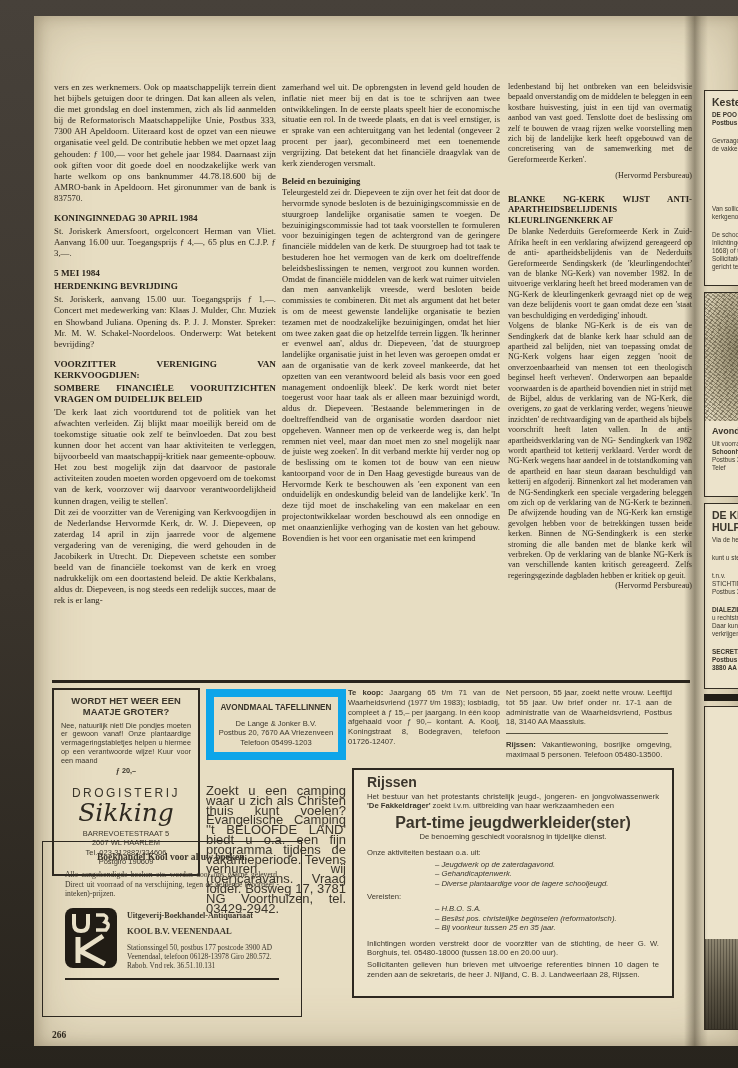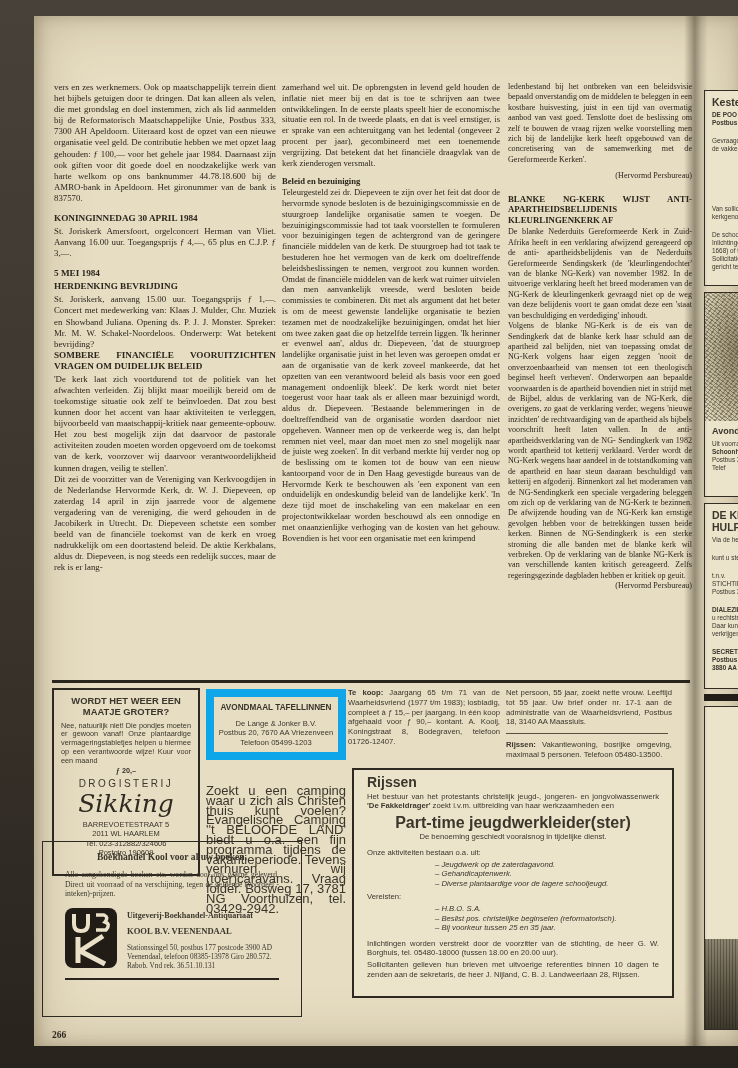--- a/index.html
+++ b/index.html
@@ -25,21 +25,21 @@
   .credit{text-align:right;margin:6px 0 0;}
   .rule{position:absolute;left:18px;top:664px;width:638px;height:3px;background:#29241c;}
   .pagenum{position:absolute;left:18px;top:1014px;font-weight:bold;font-size:9.5px;}
   
   .ad{position:absolute;font-family:"Liberation Sans",sans-serif;color:#3b362c;box-sizing:border-box;}
   .ad-sikking{left:18px;top:672px;width:148px;height:188px;border:2px solid #2d2820;
               padding:6px 7px;text-align:center;font-size:7.3px;line-height:8.8px;}
   .ad-sikking .t{font-weight:bold;font-size:9.4px;line-height:10.8px;margin-bottom:4px;}
   .ad-sikking .b{text-align:justify;}
   .ad-sikking .price{font-weight:bold;margin-top:1px;}
-  .ad-sikking .drog{letter-spacing:2.5px;font-size:10px;margin-top:5px;}
+  .ad-sikking .drog{letter-spacing:2.5px;font-size:12px;margin-top:14px;}
   .logo-sikking{font-family:"DejaVu Serif",serif;font-style:italic;font-size:25px;line-height:27px;
                 font-weight:400;color:#2f2a21;margin:1px 0 3px;}
   .ad-sikking .addr{font-size:7.5px;line-height:9.2px;}
   .ad-avondmaal{left:172px;top:673px;width:140px;height:71px;border:8px solid #0ea5e9;
                 text-align:center;font-size:7.6px;line-height:9.6px;padding-top:6px;}
   .ad-avondmaal .t{font-weight:bold;font-size:8.2px;margin-bottom:6px;}
   .ad-camping{left:172px;top:770px;width:140px;font-size:13px;line-height:9.8px;text-align:justify;}
   .ad-tekoop{left:314px;top:672px;width:152px;font-size:7.7px;line-height:9.8px;text-align:justify;}
   .ad-netpersoon{left:472px;top:672px;width:166px;font-size:7.7px;line-height:9.8px;text-align:justify;}
   .sep{position:absolute;left:472px;top:717px;width:162px;height:1px;background:#55503f;}
@@ -95,20 +95,21 @@
 <div class="stage">
   <div class="page">
 
     <div class="col col1">
       <p class="p">vers en zes werknemers. Ook op maatschappelijk terrein dient het bijbels getuigen door te dringen. Dat kan alleen als velen, die met grondslag en doel instemmen, zich als lid aanmelden bij de Reformatorisch Maatschappelijke Unie, Postbus 333, 7300 AH Apeldoorn. Uiteraard kost de opzet van een nieuwe organisatie veel geld. De contributie hebben we met opzet laag gehouden: ƒ 100,— voor het gehele jaar 1984. Daarnaast zijn ook giften voor dit goede doel en noodzakelijke werk van harte welkom op ons banknummer 44.78.18.600 bij de AMRO-bank in Apeldoorn. Het gironummer van de bank is 837570.</p>
       <h3 class="h">KONINGINNEDAG 30 APRIL 1984</h3>
       <p class="p">St. Joriskerk Amersfoort, orgelconcert Herman van Vliet. Aanvang 16.00 uur. Toegangsprijs ƒ 4,—, 65 plus en C.J.P. ƒ 3,—.</p>
       <h3 class="h">5 MEI 1984</h3>
       <h3 class="h nm">HERDENKING BEVRIJDING</h3>
       <p class="p">St. Joriskerk, aanvang 15.00 uur. Toegangsprijs ƒ 1,—. Concert met medewerking van: Klaas J. Mulder, Chr. Muziek en Showband Juliana. Opening ds. P. J. J. Monster. Spreker: Mr. M. W. Schakel-Noordeloos. Onderwerp: Wat betekent bevrijding?</p>
+      <h3 class="h">VOORZITTER VERENIGING VAN KERKVOOGDIJEN:</h3>
       <h3 class="h nm">SOMBERE FINANCIËLE VOORUITZICHTEN VRAGEN OM DUIDELIJK BELEID</h3>
       <p class="p">'De kerk laat zich voortdurend tot de politiek van het afwachten verleiden. Zij blijkt maar moeilijk bereid om de toekomstige situatie ook zelf te beïnvloeden. Dat zou best kunnen door het accent van haar aktiviteiten te verleggen, bijvoorbeeld van maatschappij-kritiek naar gemeente-opbouw. Het zou best mogelijk zijn dat daarvoor de pastorale activiteiten zouden moeten worden opgevoerd om de toekomst van de kerk, voorzover wij daarvoor verantwoordelijkheid kunnen dragen, veilig te stellen'.</p>
       <p class="p">Dit zei de voorzitter van de Vereniging van Kerkvoogdijen in de Nederlandse Hervormde Kerk, dr. W. J. Diepeveen, op zaterdag 14 april in zijn jaarrede voor de algemene vergadering van de vereniging, die werd gehouden in de Jacobikerk in Utrecht. Dr. Diepeveen schetste een somber beeld van de financiële toekomst van de kerk en vroeg nadrukkelijk om een doortastend beleid. De aktie Kerkbalans, aldus dr. Diepeveen, is nog steeds een redelijk succes, maar de rek is er lang-</p>
     </div>
 
     <div class="col col2">
       <p class="p">zamerhand wel uit. De opbrengsten in levend geld houden de inflatie niet meer bij en dat is toe te schrijven aan twee ontwikkelingen. In de eerste plaats speelt hier de economische situatie een rol. In de tweede plaats, en dat is veel ernstiger, is er sprake van een achteruitgang van het ledental (ongeveer 2 procent per jaar), gecombineerd met een toenemende vergrijzing. Dat betekent dat het financiële draagvlak van de kerk zienderogen versmalt.</p>
       <p class="p subhead">Beleid en bezuiniging</p>
       <p class="p">Teleurgesteld zei dr. Diepeveen te zijn over het feit dat door de hervormde synode besloten is de bezuinigingscommissie en de stuurgroep landelijke organisatie samen te voegen. De bezuinigingscommissie had tot taak voorstellen te formuleren voor bezuinigingen tegen de achtergrond van de geringere financiële middelen van de kerk. De stuurgroep had tot taak te bestuderen hoe het vermogen van de kerk om doeltreffende beleidsbeslissingen te nemen, vergroot zou kunnen worden. Omdat de financiële middelen van de kerk wat ruimer uitvielen dan men aanvankelijk vreesde, werd besloten beide commissies te combineren. Dit met als argument dat het beter is om de meest gewenste landelijke organisatie te bezien tezamen met de noodzakelijke bezuinigingen, omdat het hier om twee zaken gaat die op hetzelfde terrein liggen. 'Ik herinner er evenwel aan', aldus dr. Diepeveen, 'dat de stuurgroep landelijke organisatie juist in het leven was geroepen omdat er aan de organisatie van de kerk zoveel mankeerde, dat het opzetten van een verantwoord beleid als basis voor een goed management ondoenlijk bleek'. De kerk wordt niet beter toegerust voor haar taak als er alleen maar bezuinigd wordt, aldus dr. Diepeveen. 'Bestaande belemmeringen in de doeltreffendheid van de organisatie worden daardoor niet opgeheven. Wanneer men op de verkeerde weg is, dan helpt remmen niet veel, maar dan moet men zo snel mogelijk naar de juiste weg zoeken'. In dit verband merkte hij verder nog op de beslissing om te komen tot de bouw van een nieuw kantoorpand voor de in Den Haag gevestigde bureaus van de Hervormde Kerk te beschouwen als 'een exponent van een onduidelijk en ondeskundig beleid van de landelijke kerk'. 'In deze tijd moet de inschakeling van een makelaar en een projectontwikkelaar worden beschouwd als een onnodige en met onaanzienlijke verhoging van de kosten van het gebouw. Bovendien is het voor een organisatie met een krimpend</p>
     </div>
@@ -124,21 +125,21 @@
 
     <div class="rule"></div>
 
     <div class="ad ad-sikking">
       <div class="t">WORDT HET WEER EEN MAATJE GROTER?</div>
       <div class="b">Nee, natuurlijk niet! Die pondjes moeten er gewoon vanaf! Onze plantaardige vermageringstabletjes helpen u hiermee op een verantwoorde wijze! Kuur voor een maand</div>
       <div class="price">ƒ 20,–</div>
       <div class="drog">DROGISTERIJ</div>
       <div class="logo-sikking">Sikking</div>
       <div class="addr">BARREVOETESTRAAT 5</div>
-      <div class="addr">2011 WL  HAARLEM</div>
+      <div class="addr">2007 WL  HAARLEM</div>
       <div class="addr">Tel. 023-312882/324606</div>
       <div class="addr">Postgiro 190609</div>
     </div>
 
     <div class="ad ad-avondmaal">
       <div class="t">AVONDMAAL TAFELLINNEN</div>
       <div>De Lange &amp; Jonker B.V.</div>
       <div>Postbus 20, 7670 AA Vriezenveen</div>
       <div>Telefoon 05499-1203</div>
     </div>
@@ -164,21 +165,21 @@
             <rect x="0" y="0" width="52" height="60" rx="8" fill="#211c15"></rect>
             <path d="M9 6 v10 q0 7 7 7 q7 0 7 -7 v-10" fill="none" stroke="#e9e0c7" stroke-width="4"></path>
             <path d="M31 7 h8 q5 2 1 7 q6 2 1 8 h-10" fill="none" stroke="#e9e0c7" stroke-width="3.5"></path>
             <path d="M13 29 V55" stroke="#e9e0c7" stroke-width="5"></path>
             <path d="M15 43 L38 28 M15 43 L40 56" fill="none" stroke="#e9e0c7" stroke-width="5"></path>
           </svg>
         </div>
         <div class="kool-text">
           <div class="sub1">Uitgeverij-Boekhandel-Antiquariaat</div>
           <div class="sub2">KOOL B.V. VEENENDAAL</div>
-          <div class="addr">Stationssingel 50, postbus 177 postcode 3900 AD Veenendaal, telefoon 08385-13978 Giro 280.572. Rabob. Vnd rek. 36.51.10.131</div>
+          <div class="addr">Stationssingel 50, postbus 177 postcode 3900 AD Veenendaal, telefoon 06128-13978 Giro 280.572. Rabob. Vnd rek. 36.51.10.131</div>
         </div>
       </div>
       <div class="inner-rule"></div>
     </div>
 
     <div class="ad ad-fakkel">
       <div class="city">Rijssen</div>
       <div class="intro">
         <span>Het bestuur van het protestants christelijk jeugd-, jongeren- en jongvolwassenwerk</span>
         <span class="lead">'De Fakkeldrager'</span><span> zoekt i.v.m. uitbreiding van haar werkzaamheden een</span>

